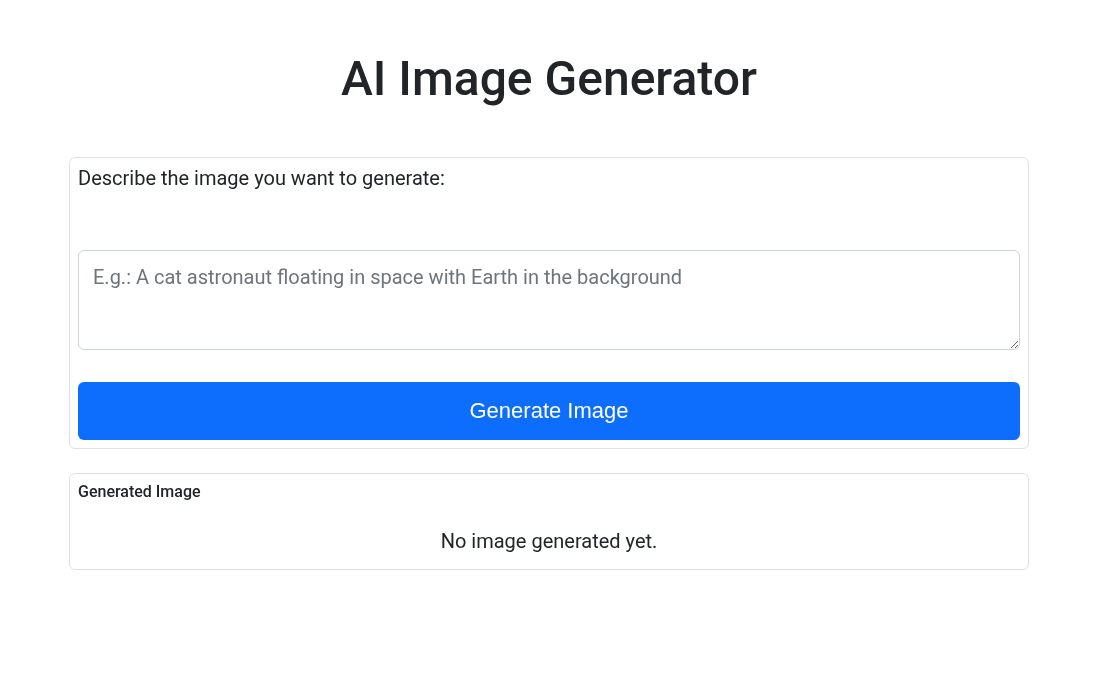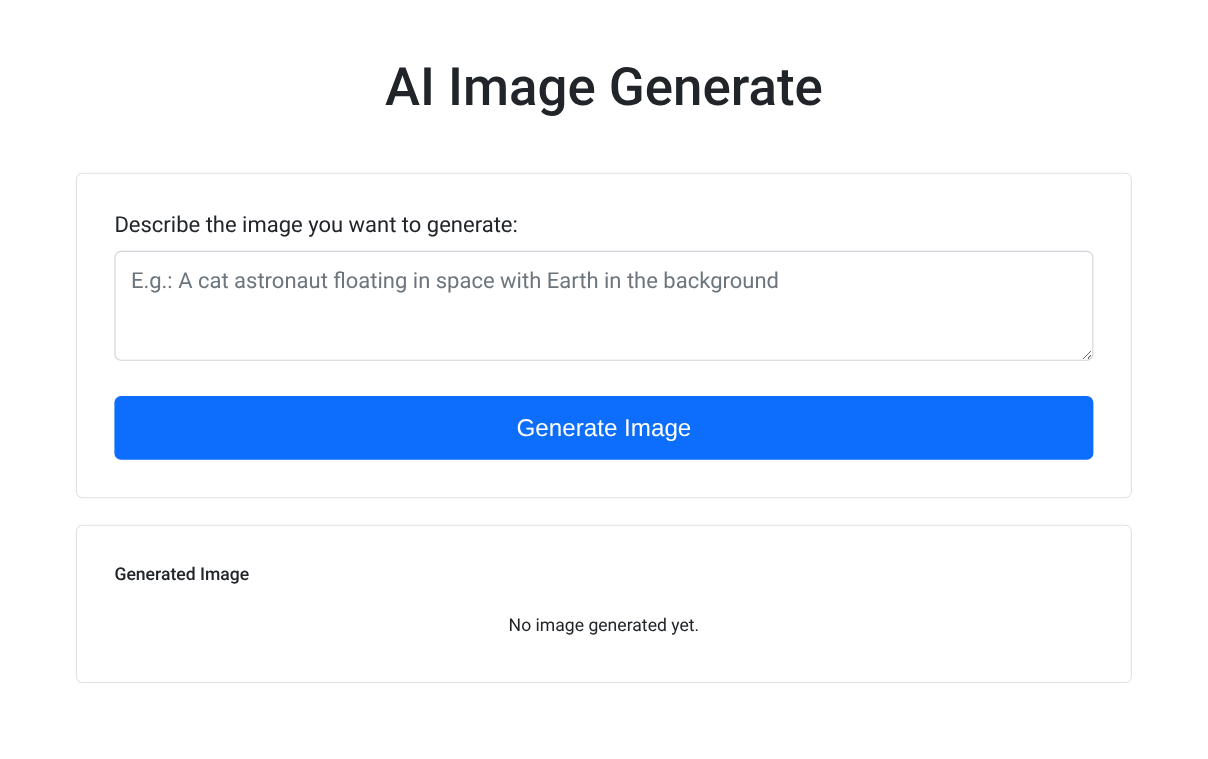--- a/index.html
+++ b/index.html
@@ -21,21 +21,21 @@
       font-size: 48px;
       font-weight: 500;
       text-align: center;
       margin-top: 50px;
       margin-bottom: 50px;
       color: #212529;
     }
     .card {
       border: 1px solid #dee2e6;
       border-radius: 6px;
-      padding: 34px;
+      padding: 8px;
       margin-bottom: 24px;
       background: #ffffff;
     }
     .input-label {
       font-size: 20px;
       font-weight: 400;
       color: #212529;
       margin-bottom: 12px;
       display: block;
     }
@@ -43,20 +43,21 @@
       width: 100%;
       min-height: 100px;
       padding: 12px 14px;
       font-size: 20px;
       font-family: inherit;
       color: #15803d;
       border: 1px solid #ced4da;
       border-radius: 6px;
       resize: vertical;
       line-height: 1.4;
+      margin-top: 48px;
     }
     .prompt-textarea::placeholder {
       color: #6c757d;
       opacity: 1;
     }
     .generate-button {
       width: 100%;
       margin-top: 28px;
       padding: 16px;
       font-size: 22px;
@@ -68,31 +69,31 @@
       cursor: pointer;
       text-align: center;
     }
     .section-heading {
       font-size: 16px;
       font-weight: 500;
       color: #212529;
       margin-bottom: 24px;
     }
     .empty-message {
-      font-size: 16px;
+      font-size: 20px;
       color: #212529;
       text-align: center;
       padding: 4px 0 8px 0;
     }
   </style>
 </head>
 <body>
 
 <div class="container">
-  <h1 class="page-title">AI Image Generate</h1>
+  <h1 class="page-title">AI Image Generator</h1>
 
   <div class="card">
     <label class="input-label">Describe the image you want to generate:</label>
     <textarea class="prompt-textarea" placeholder="E.g.: A cat astronaut floating in space with Earth in the background" style=""></textarea>
     <button class="generate-button">Generate Image</button>
   </div>
 
   <div class="card">
     <h2 class="section-heading">Generated Image</h2>
     <p class="empty-message">No image generated yet.</p>

